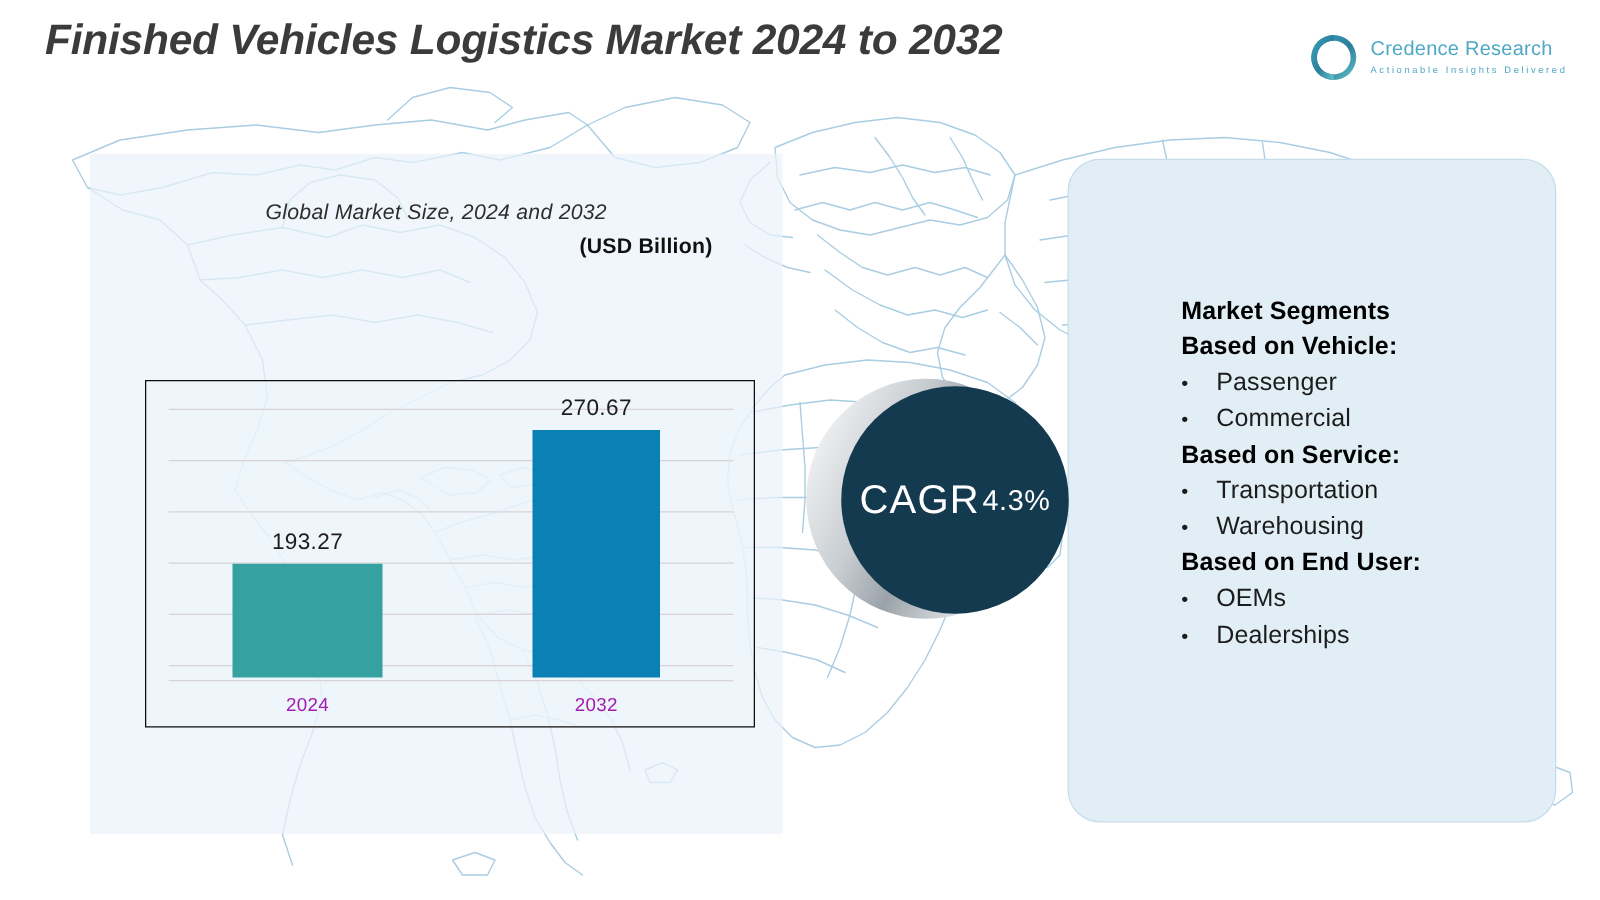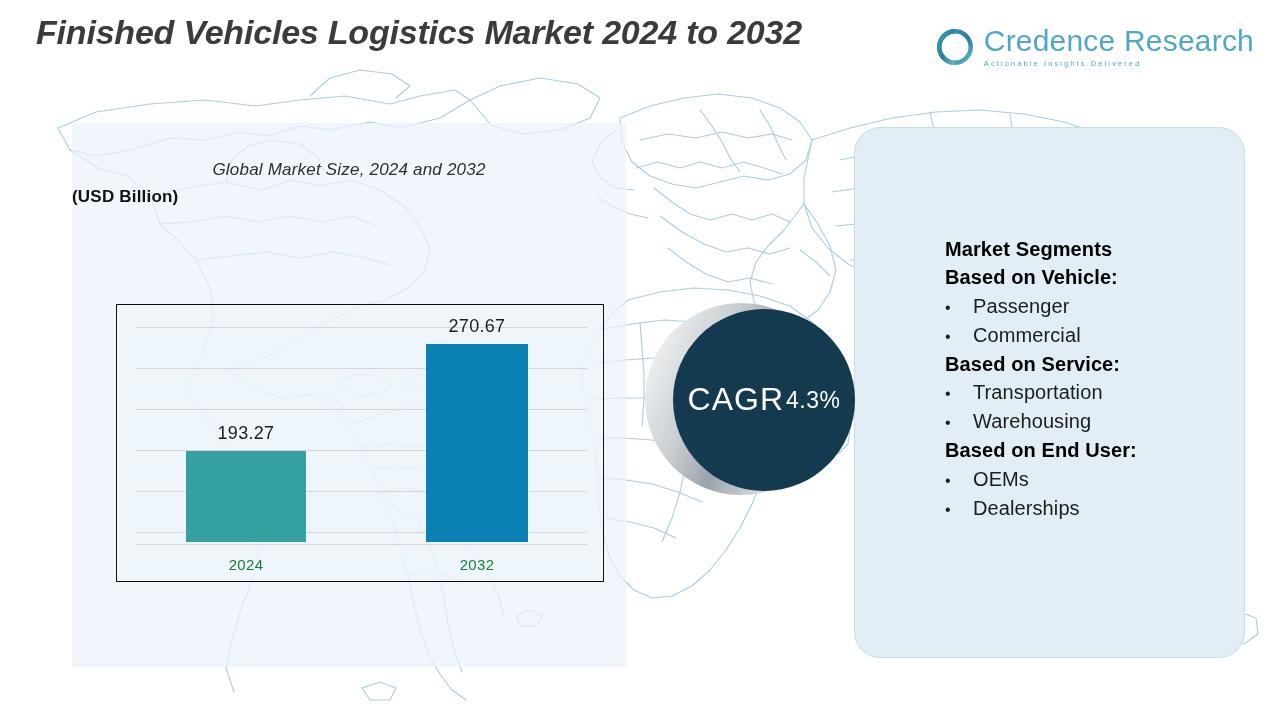--- a/index.html
+++ b/index.html
@@ -46,21 +46,21 @@
     right: 26px;
     top: 26px;
     display: flex;
     align-items: center;
     gap: 9px;
     z-index: 6;
   }
   #brand-logo .logo-mark { width: 40px; height: 40px; display: block; }
   #brand-logo .logo-text { display: flex; flex-direction: column; line-height: 1; }
   #brand-logo .logo-name {
-    font-size: 30px;
+    font-size: 16px;
     color: #4fa8c5;
     letter-spacing: 0.2px;
     white-space: nowrap;
   }
   #brand-logo .logo-tag {
     font-size: 7.5px;
     color: #4fa8c5;
     letter-spacing: 2.1px;
     margin-top: 4px;
     white-space: nowrap;
@@ -92,21 +92,21 @@
     text-align: center;
     font-size: 17px;
     color: #2e2e2e;
     letter-spacing: 0.2px;
     font-style: italic;
   }
   #chart-title-line2 {
     position: absolute;
     left: 0; top: 64px;
     width: 498px;
-    text-align: left;
+    text-align: right;
     font-size: 17px;
     font-weight: bold;
     color: #111111;
     letter-spacing: 0.2px;
   }
 
   
   #plot-frame {
     position: absolute;
     left: 44px;
@@ -145,21 +145,21 @@
     color: #1d1d1d;
     text-align: center;
     letter-spacing: 0.3px;
   }
   #value-2024 { left: 69px; width: 120px; }
   #value-2032 { left: 300px; width: 120px; }
   .bar-cat {
     position: absolute;
     bottom: 8px;
     font-size: 15px;
-    color: #15803d;
+    color: #a21caf;
     text-align: center;
     letter-spacing: 0.3px;
   }
   #cat-2024 { left: 69px; width: 120px; }
   #cat-2032 { left: 300px; width: 120px; }
 
   
   #cagr-badge {
     position: absolute;
     left: 645px;

